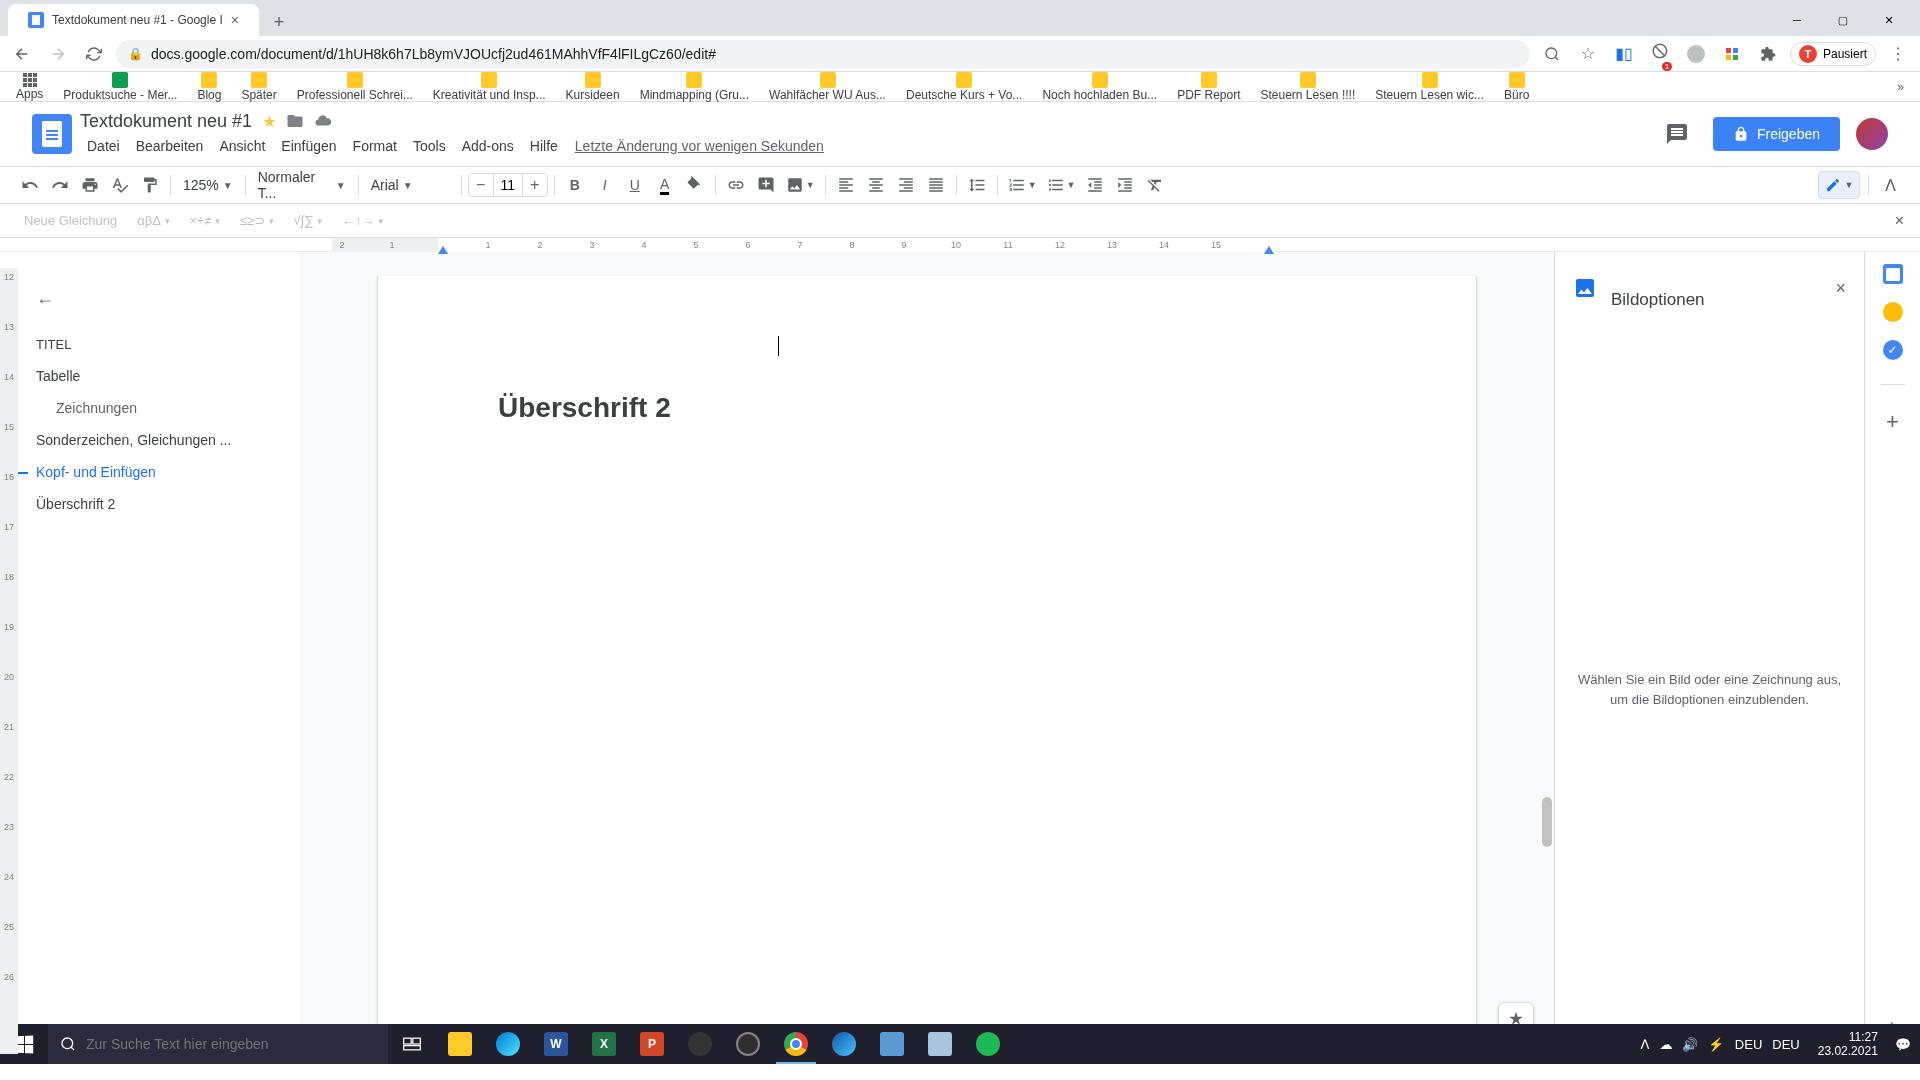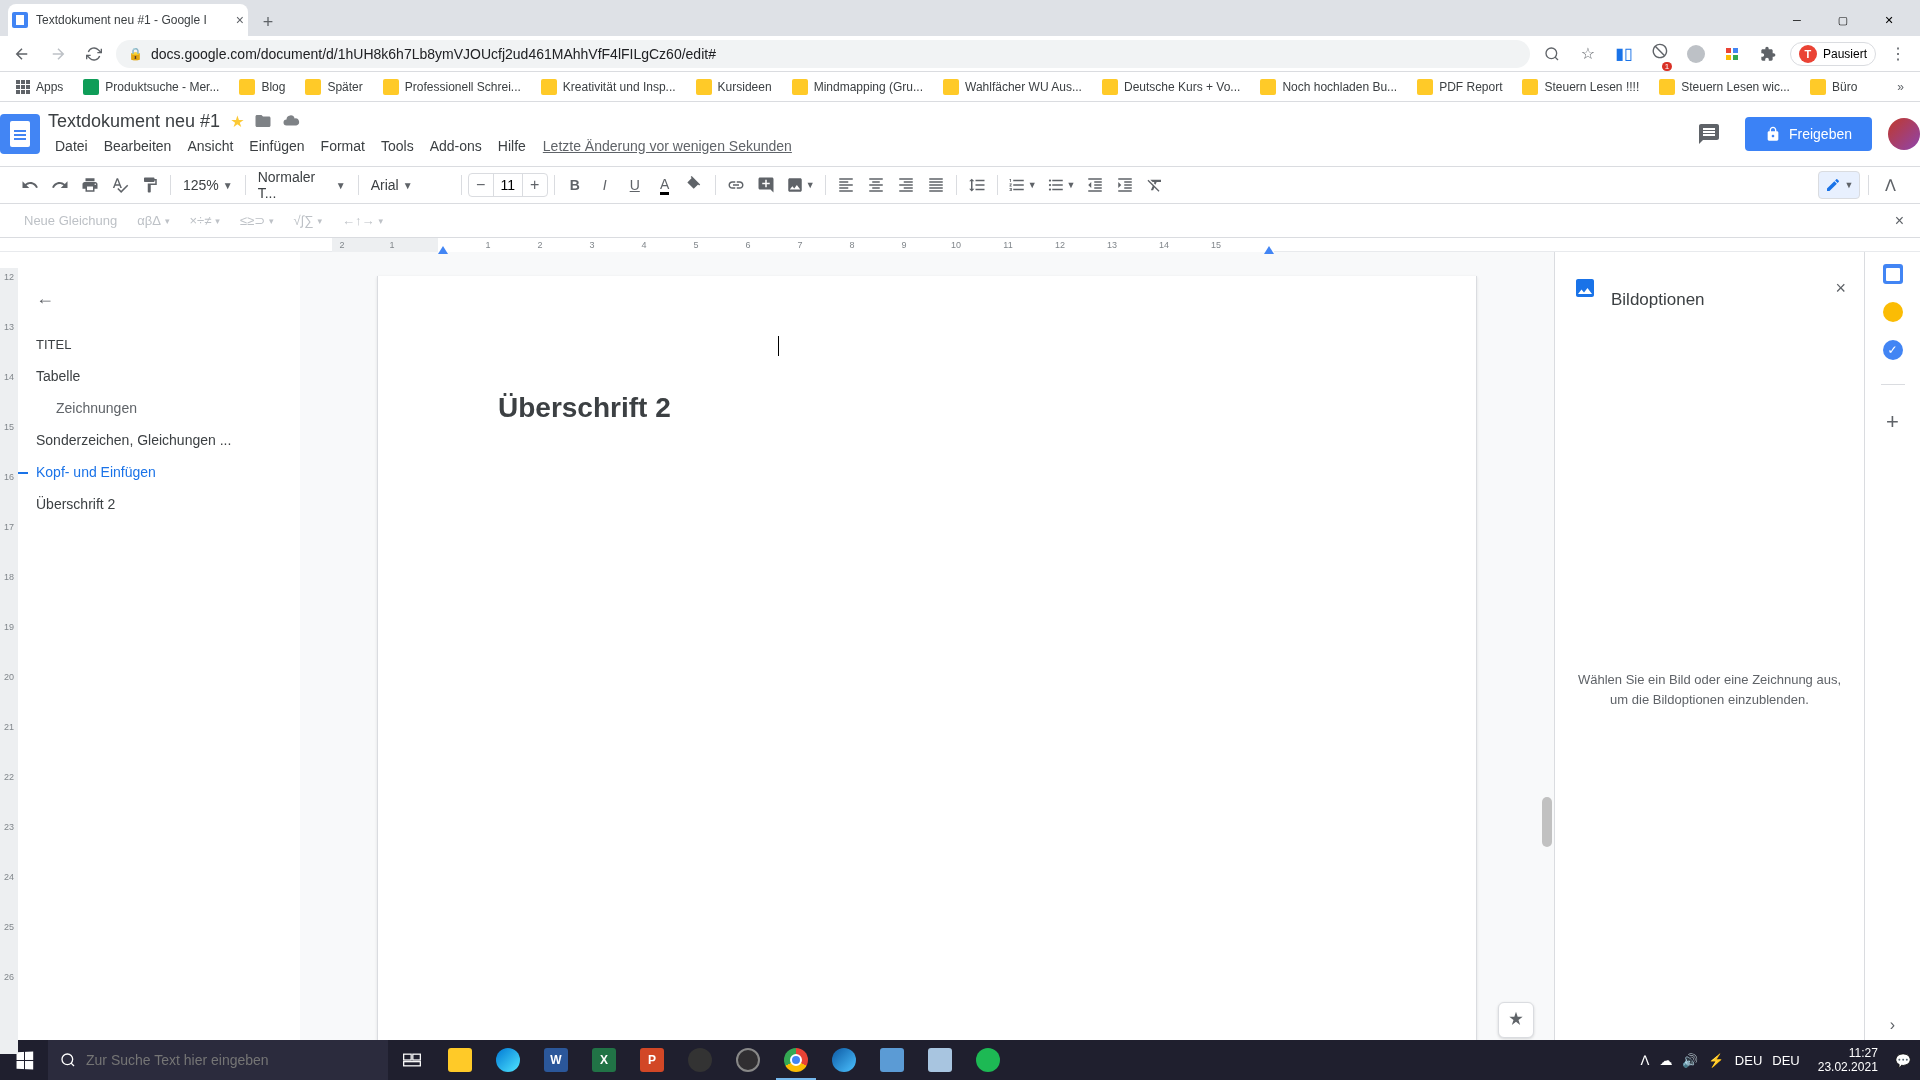--- a/index.html
+++ b/index.html
@@ -1,47 +1,47 @@
 <!DOCTYPE html>
 <html><head>
 <meta charset="utf-8">
 <style>
 * { margin: 0; padding: 0; box-sizing: border-box; font-family: Arial, sans-serif; }
 body { width: 1920px; height: 1080px; overflow: hidden; background: #fff; position: relative; }
 
 
 .browser-tabs { height: 36px; background: #dee1e6; display: flex; align-items: flex-end; padding: 0 8px; }
-.tab { background: #fff; height: 32px; border-radius: 8px 8px 0 0; padding: 0 4px; display: flex; align-items: center; gap: 8px; font-size: 12px; color: #3c4043; min-width: 240px; position: relative; }
+.tab { background: #fff; height: 32px; border-radius: 8px 8px 0 0; padding: 0 20px; display: flex; align-items: center; gap: 8px; font-size: 12px; color: #3c4043; min-width: 240px; position: relative; }
 .tab-favicon { width: 16px; height: 16px; background: #4285f4; border-radius: 2px; display: flex; align-items: center; justify-content: center; }
 .tab-favicon::before { content: ''; width: 8px; height: 10px; background: #fff; }
 .tab-close { margin-left: auto; color: #5f6368; font-size: 14px; cursor: pointer; }
 .new-tab { width: 28px; height: 28px; display: flex; align-items: center; justify-content: center; color: #5f6368; font-size: 18px; margin-left: 6px; cursor: pointer; }
 .window-controls { margin-left: auto; display: flex; gap: 0; }
 .window-btn { width: 46px; height: 32px; display: flex; align-items: center; justify-content: center; color: #000; font-size: 11px; cursor: pointer; }
 
 .browser-addr { height: 36px; background: #fff; display: flex; align-items: center; padding: 0 8px; gap: 8px; border-bottom: 1px solid #dadce0; }
 .nav-btn { width: 28px; height: 28px; display: flex; align-items: center; justify-content: center; color: #5f6368; border-radius: 50%; cursor: pointer; }
 .nav-btn.disabled { color: #bdc1c6; }
 .addr-bar { flex: 1; height: 28px; background: #f1f3f4; border-radius: 14px; display: flex; align-items: center; padding: 0 12px; gap: 8px; font-size: 14px; color: #202124; }
 .addr-bar .lock { color: #5f6368; font-size: 12px; }
 .addr-icons { display: flex; gap: 8px; align-items: center; }
 .addr-icon { width: 28px; height: 28px; display: flex; align-items: center; justify-content: center; color: #5f6368; cursor: pointer; position: relative; }
 .ext-badge { background: #fff; border: 1px solid #dadce0; border-radius: 12px; padding: 2px 8px; font-size: 12px; display: flex; align-items: center; gap: 6px; }
 .ext-badge .dot { width: 18px; height: 18px; border-radius: 50%; background: #ea4335; color: #fff; display: flex; align-items: center; justify-content: center; font-size: 11px; font-weight: bold; }
 
 .bookmarks { height: 30px; background: #fff; display: flex; align-items: center; padding: 0 8px; gap: 4px; border-bottom: 1px solid #dadce0; font-size: 12px; }
-.bm-item { display: flex; align-items: center; gap: 6px; padding: 4px 8px; color: #3c4043; cursor: pointer; border-radius: 4px; white-space: nowrap; }
+.bm-item { display: flex; align-items: center; padding: 4px 8px; color: #3c4043; cursor: pointer; border-radius: 4px; white-space: nowrap; flex-direction: column; }
 .bm-icon { width: 16px; height: 16px; border-radius: 2px; flex-shrink: 0; }
 .bm-folder { background: #ffca28; }
 .bm-apps { display: grid; grid-template-columns: repeat(3, 4px); grid-template-rows: repeat(3, 4px); gap: 1px; }
 .bm-apps span { background: #5f6368; }
 .bm-more { margin-left: auto; color: #5f6368; padding: 4px 8px; }
 
 
-.docs-header { height: 64px; display: flex; align-items: center; padding: 8px 0; gap: 8px; }
+.docs-header { height: 64px; display: flex; align-items: center; padding: 8px 32px; gap: 8px; }
 .docs-logo { width: 40px; height: 40px; background: #4285f4; border-radius: 4px; display: flex; align-items: center; justify-content: center; position: relative; }
 .docs-logo::before { content: ''; width: 20px; height: 26px; background: #fff; border-radius: 2px; }
 .docs-logo::after { content: ''; position: absolute; width: 12px; height: 2px; background: #4285f4; top: 16px; box-shadow: 0 4px 0 #4285f4, 0 8px 0 #4285f4; }
 .docs-titlearea { display: flex; flex-direction: column; gap: 2px; flex: 1; }
 .docs-title-row { display: flex; align-items: center; gap: 10px; }
 .docs-title { font-size: 18px; color: #3c4043; }
 .title-icon { color: #fbbc04; cursor: pointer; opacity: 0.8; }
 .title-icon.gray { color: #5f6368; }
 .docs-menubar { display: flex; gap: 2px; font-size: 14px; color: #3c4043; }
 .menu-item { padding: 4px 7px; cursor: pointer; border-radius: 4px; }
@@ -114,21 +114,21 @@
 .panel-msg { color: #5f6368; font-size: 13px; text-align: center; line-height: 1.5; }
 
 
 .side-rail { width: 56px; border-left: 1px solid #dadce0; background: #fff; display: flex; flex-direction: column; align-items: center; padding-top: 12px; gap: 18px; }
 .rail-icon { width: 20px; height: 20px; cursor: pointer; border-radius: 4px; }
 .rail-divider { width: 24px; height: 1px; background: #dadce0; margin: 6px 0; }
 .rail-plus { color: #5f6368; font-size: 22px; cursor: pointer; }
 .rail-expand { margin-top: auto; margin-bottom: 20px; color: #5f6368; cursor: pointer; }
 
 
-.taskbar { position: absolute; bottom: 0; left: 0; right: 0; height: 40px; background: #1f1f2e; display: flex; align-items: center; }
+.taskbar { position: absolute; bottom: 16px; left: 0; right: 0; height: 40px; background: #1f1f2e; display: flex; align-items: center; }
 .start-btn { width: 48px; height: 40px; display: flex; align-items: center; justify-content: center; cursor: pointer; }
 .win-logo { display: grid; grid-template-columns: 8px 8px; grid-template-rows: 8px 8px; gap: 1px; transform: perspective(40px) rotateY(-12deg); }
 .win-logo span { background: #fff; }
 .search-box { flex: 0 0 340px; height: 40px; background: #2b2b3d; display: flex; align-items: center; padding: 0 12px; gap: 10px; color: #fff; font-size: 14px; }
 .search-box .icon { color: #fff; }
 .search-box input { background: transparent; border: none; color: #ccc; font-size: 14px; outline: none; flex: 1; }
 .task-icons { display: flex; height: 40px; }
 .task-icon { width: 48px; height: 40px; display: flex; align-items: center; justify-content: center; cursor: pointer; position: relative; }
 .task-icon.active::after { content: ''; position: absolute; bottom: 0; left: 4px; right: 4px; height: 2px; background: #76b9ed; }
 .app-ico { width: 24px; height: 24px; border-radius: 3px; }

